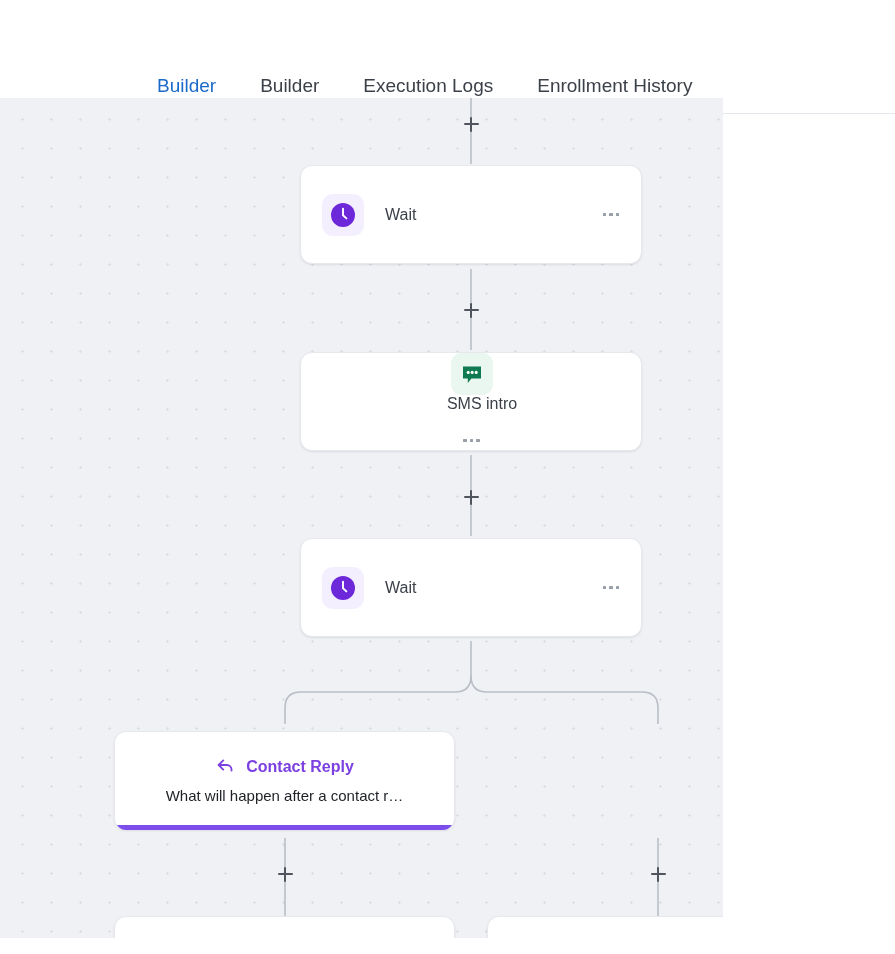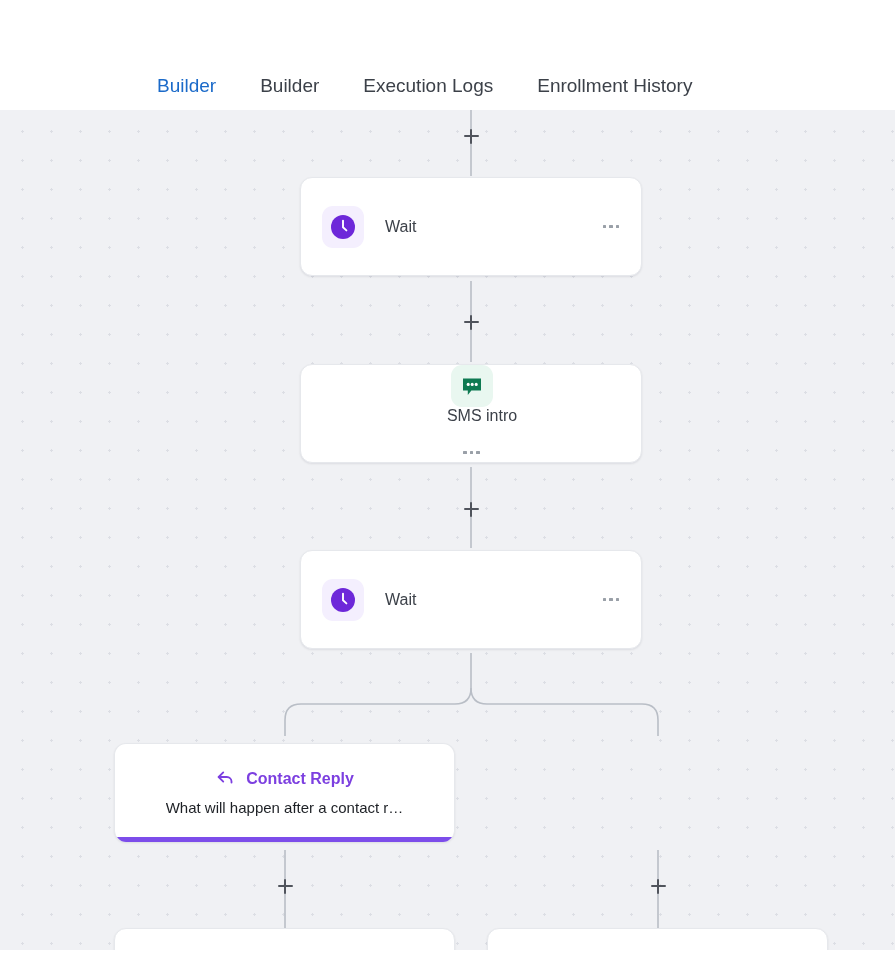--- a/index.html
+++ b/index.html
@@ -89,22 +89,22 @@
     left: 0; right: 0;
     bottom: -1px;
     height: 3px;
     background: #1b6ac9;
     border-radius: 2px 2px 0 0;
   }
 
   
   .canvas {
     position: absolute;
-    top: 110px; left: 0;
-    width: 895px;
+    top: 98px; left: 0;
+    width: 723px;
     height: 840px;
     background-color: #f0f1f4;
     background-image: radial-gradient(circle, #dcdee4 1.1px, rgba(0,0,0,0) 1.2px);
     background-size: 29px 29px;
     background-position: 8px 7px;
     overflow: hidden;
   }
 
   .edges {
     position: absolute;

